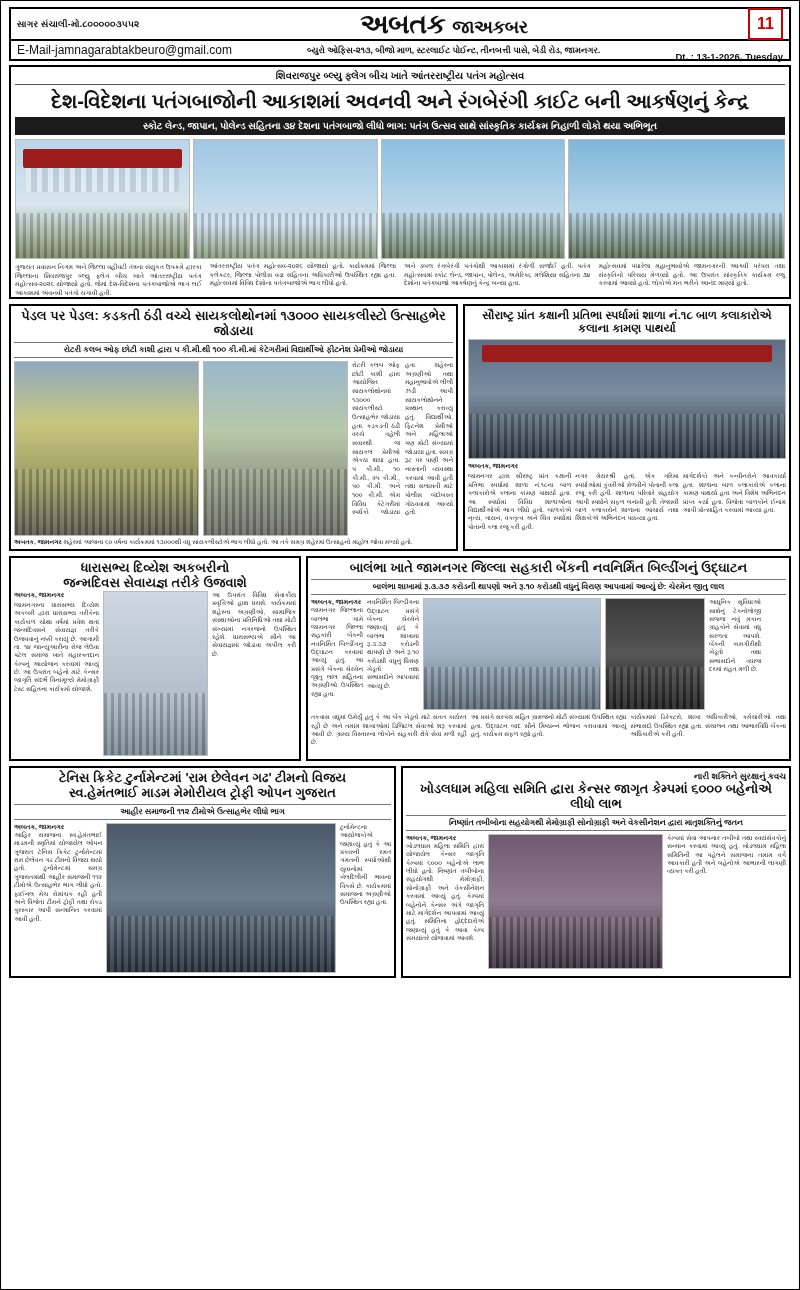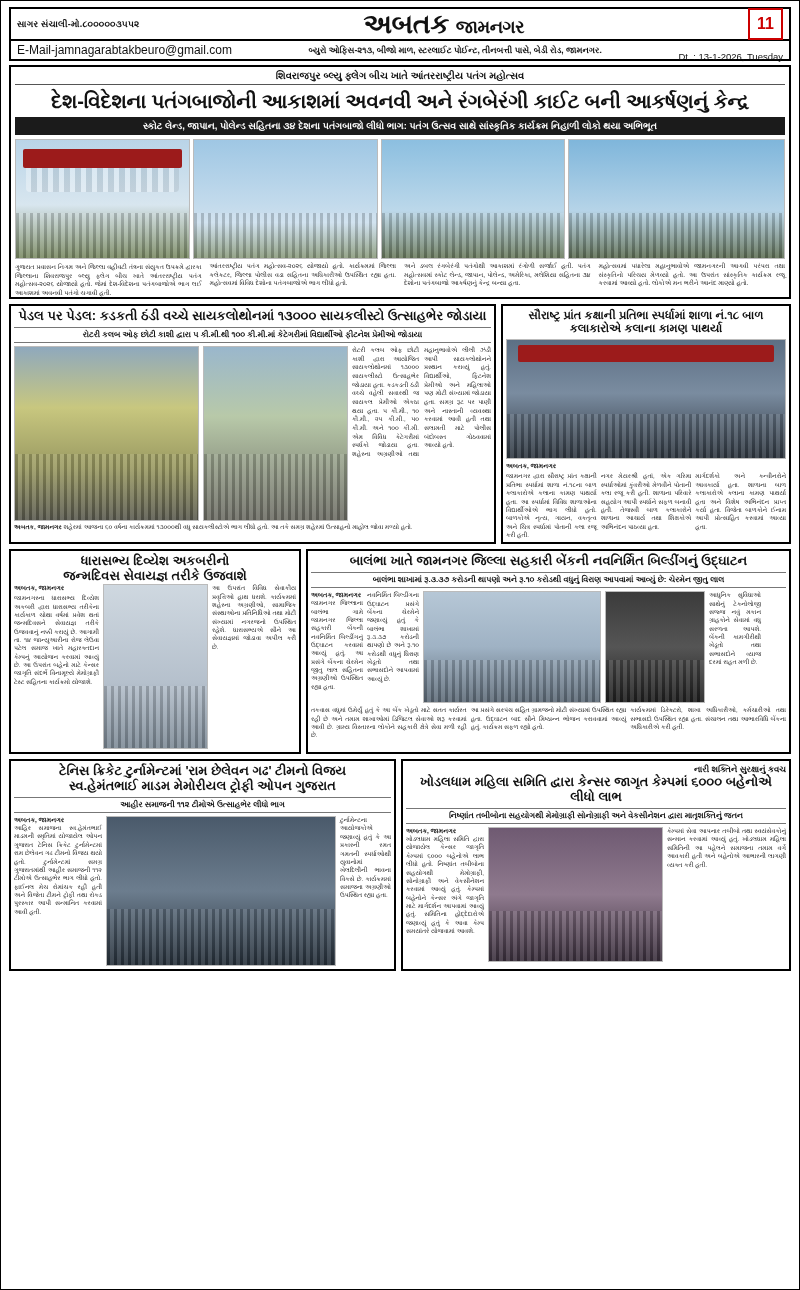--- a/index.html
+++ b/index.html
@@ -57,21 +57,21 @@
     align-items:center;
     justify-content:space-between;
     border-left: 2px solid #000;
     border-right: 2px solid #000;
     border-bottom: 2px solid #000;
     font-size: 8.5px;
     padding: 2px 6px;
     height: 20px;
   }
   .subbar .addr { font-weight: bold; }
-  .subbar .date { font-weight: normal; font-size: 9.5px; margin-top: 13px; }
+  .subbar .date { font-weight: bold; font-size: 9.5px; margin-top: 13px; }
 
   
   .lead-box {
     border: 2px solid #000;
     margin-top: 4px;
     padding: 3px 4px 0;
   }
   .kicker {
     text-align:center;
     font-size: 10px;
@@ -185,21 +185,21 @@
 </style>
 </head>
 <body>
 
 <div class="page">
 
   <div class="masthead">
     <div class="mh-left">સાગર સંચાલી-મો.૮૦૦૦૦૦૩૫૫૨</div>
     <div class="mh-title">
       <span>અબતક</span>
-      <span class="small">જામનગર</span>
+      <span class="small">જાઅકબર</span>
     </div>
     <div class="page-num">11</div>
   </div>
   <div class="subbar">
     <div style="font-size:12px">E-Mail-jamnagarabtakbeuro@gmail.com</div>
     <div class="addr">બ્યુરો ઓફિસ-૨૧૩, બીજો માળ, સ્ટરલાઈટ પોઈન્ટ, તીનબત્તી પાસે, બેડી રોડ, જામનગર.</div>
     <div class="date">Dt. : 13-1-2026, Tuesday</div>
   </div>
 
   <div class="lead-box">
@@ -223,21 +223,21 @@
         <span>ગુજરાત પ્રવાસન નિગમ અને જિલ્લા વહીવટી તંત્રના સંયુકત ઉપક્રમે દ્વારકા જિલ્લાના શિવરાજપુર બ્લ્યુ ફ્લેગ બીચ ખાતે આંતરરાષ્ટ્રીય પતંગ મહોત્સવ-૨૦૨૬ યોજાયો હતો. જેમાં દેશ-વિદેશના પતંગબાજોએ ભાગ લઈ આકાશમાં અવનવી પતંગો ચગાવી હતી.</span>
       </div>
       <div class="c">આંતરરાષ્ટ્રીય પતંગ મહોત્સવ-૨૦૨૬ યોજાયો હતો. કાર્યક્રમમાં જિલ્લા કલેકટર, જિલ્લા પોલીસ વડા સહિતના અધિકારીઓ ઉપસ્થિત રહ્યા હતા. મહોત્સવમાં વિવિધ દેશોના પતંગબાજોએ ભાગ લીધો હતો.</div>
       <div class="c">અને ડબલ રંગબેરંગી પતંગોથી આકાશમાં રંગોળી સર્જાઈ હતી. પતંગ મહોત્સવમાં સ્કોટ લેન્ડ, જાપાન, પોલેન્ડ, અમેરિકા, મલેશિયા સહિતના ૩૪ દેશોના પતંગબાજો આકર્ષણનું કેન્દ્ર બન્યા હતા.</div>
       <div class="c">મહોત્સવમાં પધારેલા મહાનુભાવોએ જામનગરની આગવી પરંપરા તથા સંસ્કૃતિનો પરિચય મેળવ્યો હતો. આ ઉપરાંત સાંસ્કૃતિક કાર્યક્રમ રજૂ કરવામાં આવ્યો હતો. લોકોએ મન ભરીને આનંદ માણ્યો હતો.</div>
     </div>
   </div>
 
   <div class="row2">
 
-    <div class="box" style="width:487px">
+    <div class="box" style="width:449px">
       <div class="hl">પેડલ પર પેડલ: કડકતી ઠંડી વચ્ચે સાયકલોથોનમાં ૧૩૦૦૦ સાયકલીસ્ટો ઉત્સાહભેર જોડાયા</div>
       <div class="subline">રોટરી કલબ ઓફ છોટી કાશી દ્વારા ૫ કી.મી.થી ૧૦૦ કી.મી.માં કેટેગરીમાં વિદ્યાર્થીઓ ફીટનેશ પ્રેમીઓ જોડાયા</div>
       <div class="flexrow">
         <div style="width:185px">
           <div class="ph fig p-rally" style="width:185px;height:175px"></div>
         </div>
         <div style="width:145px">
           <div class="ph fig p-cycle" style="width:145px;height:175px"></div>
         </div>
         <div style="flex:1">

